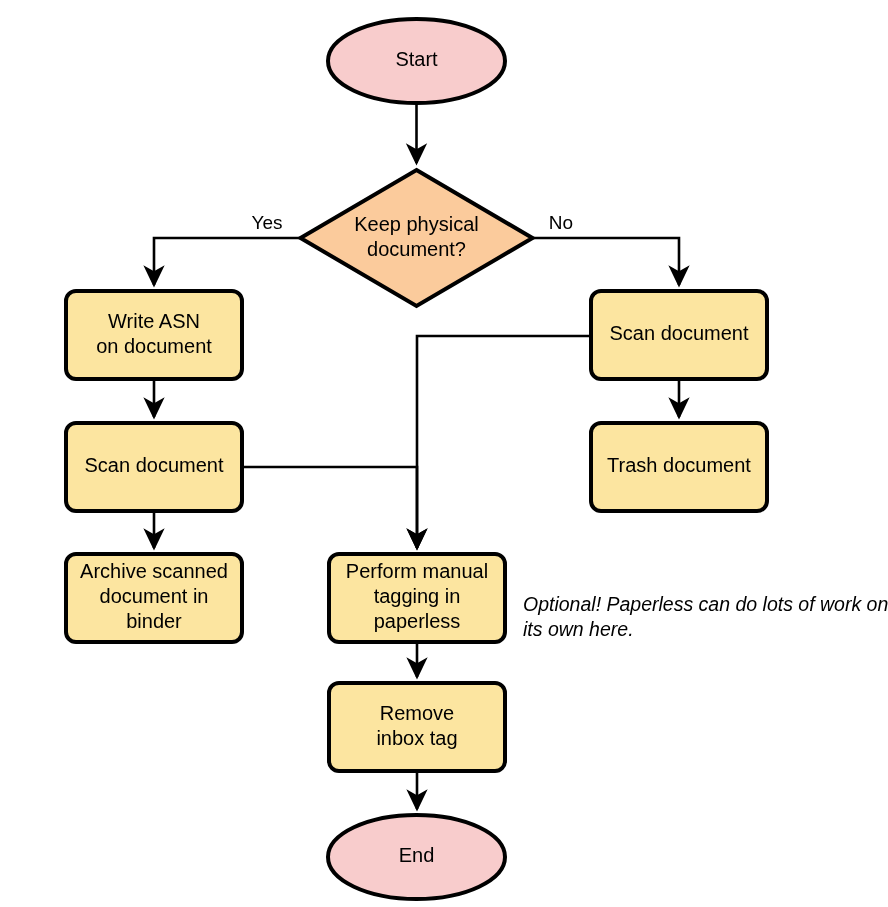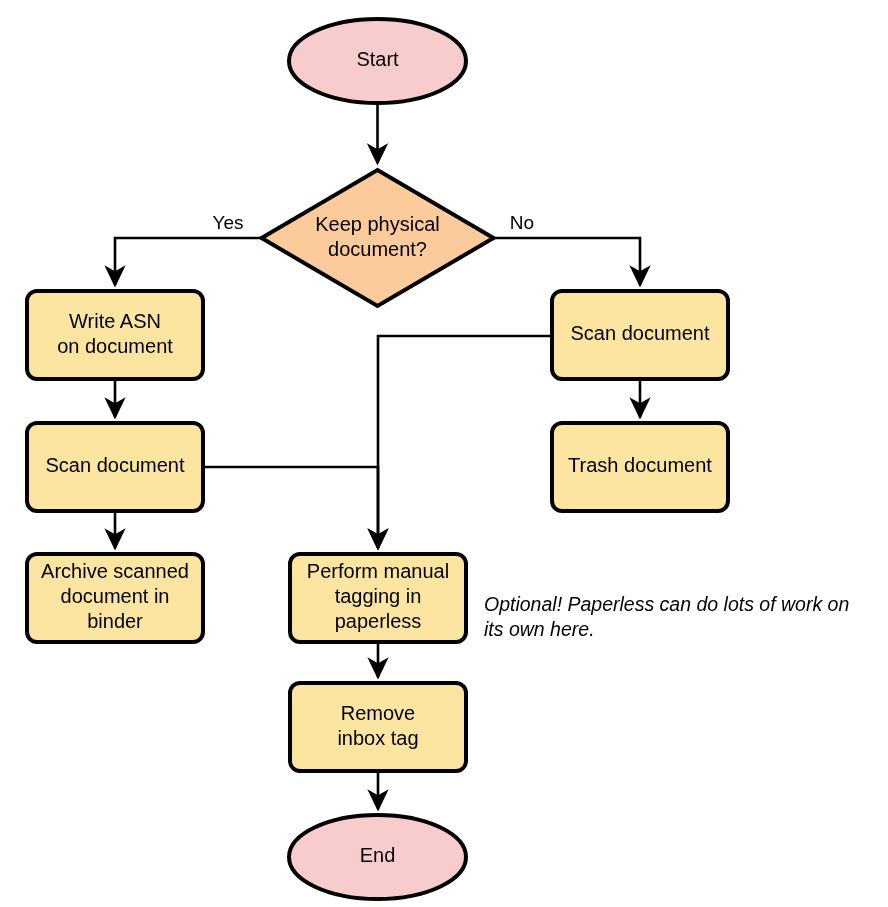--- a/index.html
+++ b/index.html
@@ -11,20 +11,21 @@
     width: 888px;
     height: 907px;
     font-family: "Liberation Sans", sans-serif;
     overflow: hidden;
   }
   #flowchart-root {
     position: relative;
     width: 824px;
     height: 907px;
     background: #ffffff;
+    padding-left: 39px;
   }
   svg.flow {
     display: block;
     width: 888px;
     height: 907px;
   }
   .node-shape {
     stroke: #000000;
     stroke-width: 4;
   }

